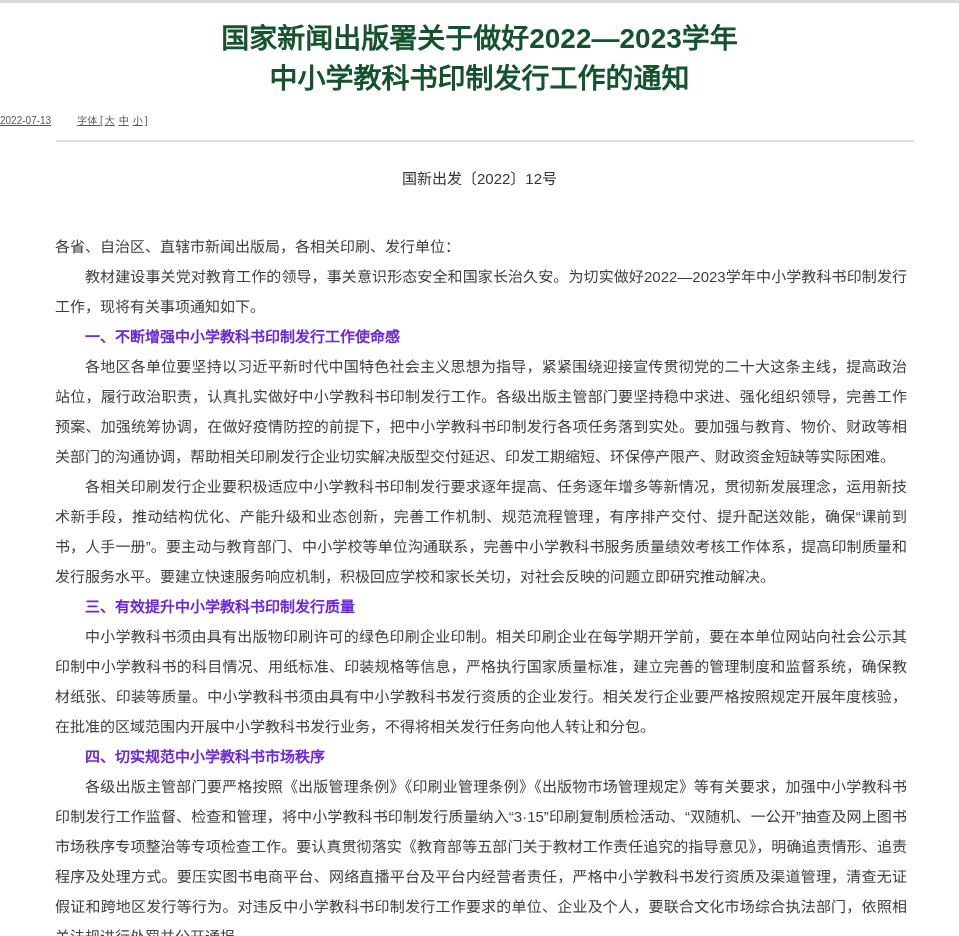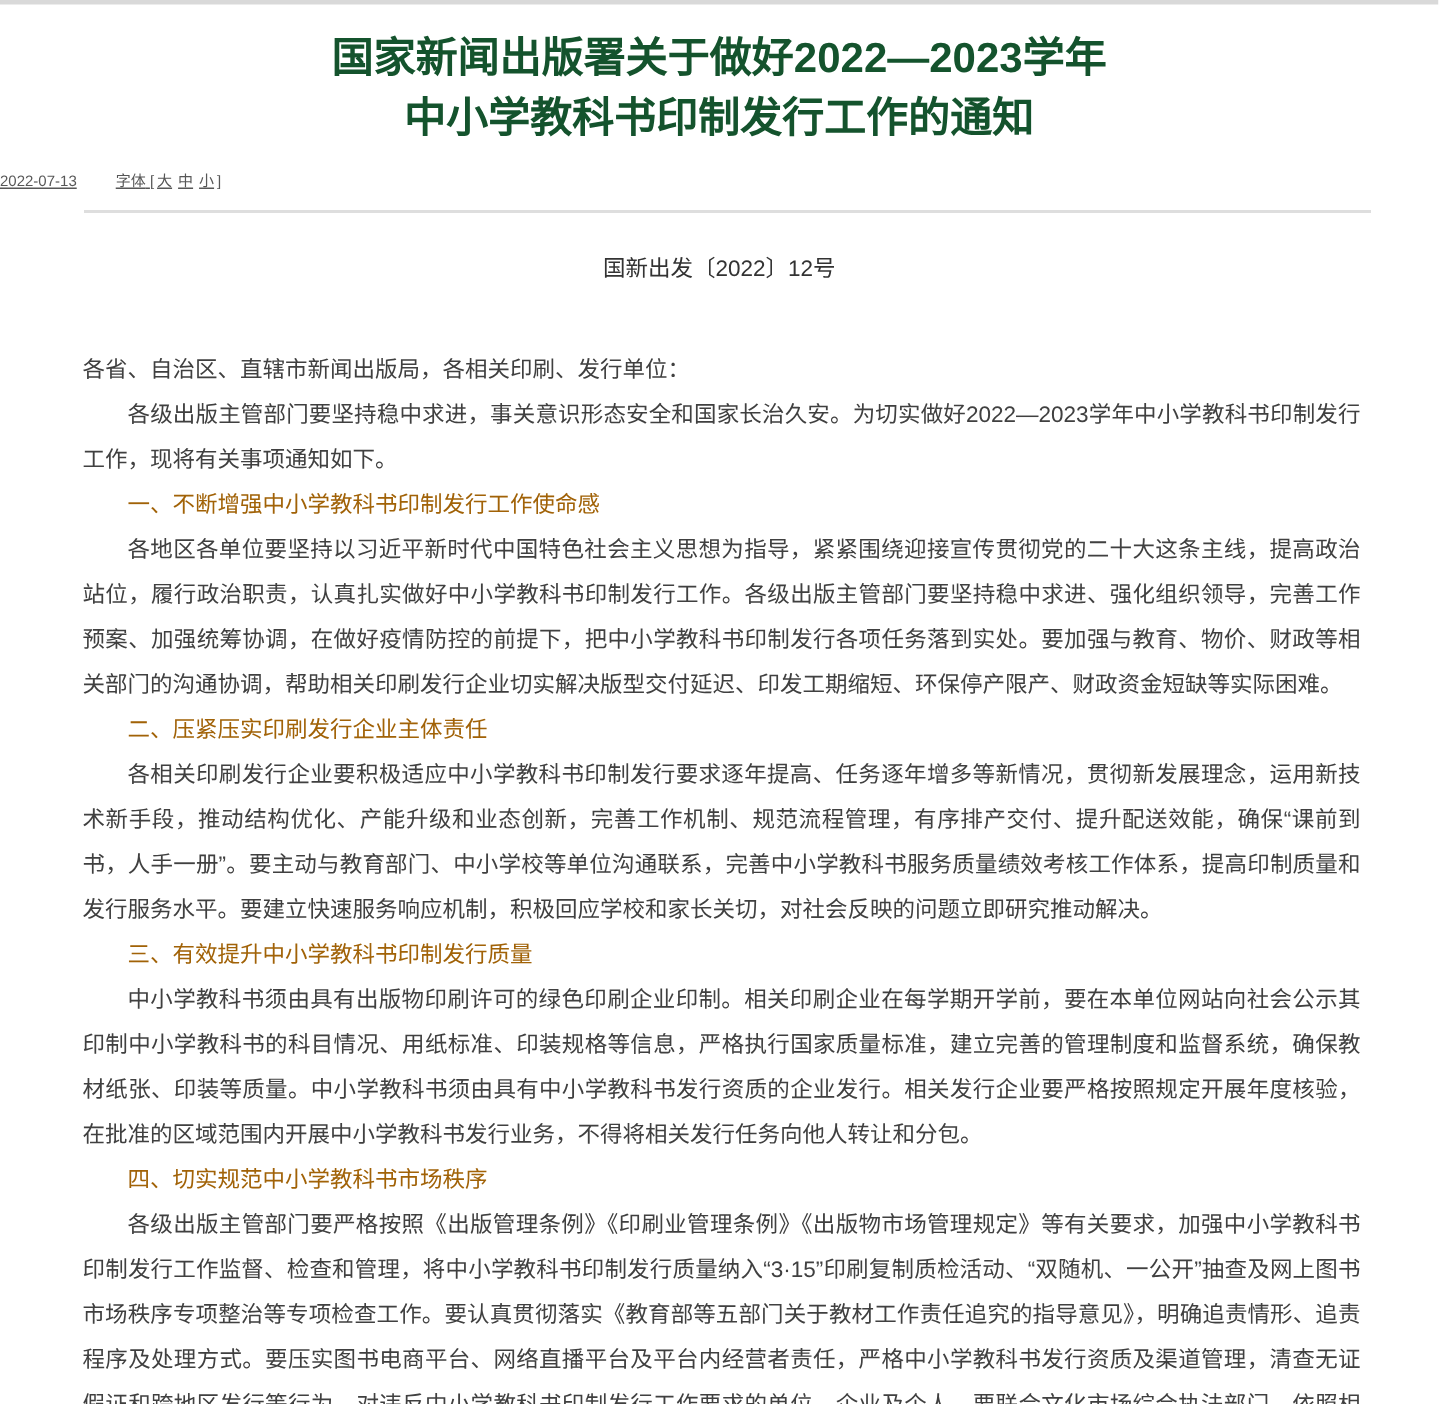--- a/index.html
+++ b/index.html
@@ -57,22 +57,22 @@
     color: #404040;
   }
   .content p {
     margin: 0;
     padding: 0;
     text-indent: 2em;
     text-align: justify;
   }
   .content p.salutation { text-indent: 0; margin-top: 44px; }
   .content p.heading {
-    font-weight: 400;
-    color: #a16207;
+    font-weight: 700;
+    color: #6d28d9;
   }
 </style>
 </head>
 <body>
 
 <div class="topbar"></div>
 
 <h1 class="doc-title">
   <span>国家新闻出版署关于做好2022—2023学年</span><br>
   <span>中小学教科书印制发行工作的通知</span>
@@ -82,22 +82,21 @@
   <span>2022-07-13</span><span class="sep"></span><span class="font-picker"><span>字体</span>
     <span>[</span><a>大</a><a>中</a><a>小</a><span>]</span></span>
 </div>
 
 <hr class="rule">
 
 <div class="doc-number">国新出发〔2022〕12号</div>
 
 <div class="content" id="document-body">
     <p class="salutation">各省、自治区、直辖市新闻出版局，各相关印刷、发行单位：</p>
-    <p class="body">各级出版主管部门要坚持稳中求进，事关意识形态安全和国家长治久安。为切实做好2022—2023学年中小学教科书印制发行工作，现将有关事项通知如下。</p>
+    <p class="body">教材建设事关党对教育工作的领导，事关意识形态安全和国家长治久安。为切实做好2022—2023学年中小学教科书印制发行工作，现将有关事项通知如下。</p>
     <p class="heading">一、不断增强中小学教科书印制发行工作使命感</p>
     <p class="body">各地区各单位要坚持以习近平新时代中国特色社会主义思想为指导，紧紧围绕迎接宣传贯彻党的二十大这条主线，提高政治站位，履行政治职责，认真扎实做好中小学教科书印制发行工作。各级出版主管部门要坚持稳中求进、强化组织领导，完善工作预案、加强统筹协调，在做好疫情防控的前提下，把中小学教科书印制发行各项任务落到实处。要加强与教育、物价、财政等相关部门的沟通协调，帮助相关印刷发行企业切实解决版型交付延迟、印发工期缩短、环保停产限产、财政资金短缺等实际困难。</p>
-    <p class="heading">二、压紧压实印刷发行企业主体责任</p>
     <p class="body">各相关印刷发行企业要积极适应中小学教科书印制发行要求逐年提高、任务逐年增多等新情况，贯彻新发展理念，运用新技术新手段，推动结构优化、产能升级和业态创新，完善工作机制、规范流程管理，有序排产交付、提升配送效能，确保“课前到书，人手一册”。要主动与教育部门、中小学校等单位沟通联系，完善中小学教科书服务质量绩效考核工作体系，提高印制质量和发行服务水平。要建立快速服务响应机制，积极回应学校和家长关切，对社会反映的问题立即研究推动解决。</p>
     <p class="heading">三、有效提升中小学教科书印制发行质量</p>
     <p class="body">中小学教科书须由具有出版物印刷许可的绿色印刷企业印制。相关印刷企业在每学期开学前，要在本单位网站向社会公示其印制中小学教科书的科目情况、用纸标准、印装规格等信息，严格执行国家质量标准，建立完善的管理制度和监督系统，确保教材纸张、印装等质量。中小学教科书须由具有中小学教科书发行资质的企业发行。相关发行企业要严格按照规定开展年度核验，在批准的区域范围内开展中小学教科书发行业务，不得将相关发行任务向他人转让和分包。</p>
     <p class="heading">四、切实规范中小学教科书市场秩序</p>
     <p class="body">各级出版主管部门要严格按照《出版管理条例》《印刷业管理条例》《出版物市场管理规定》等有关要求，加强中小学教科书印制发行工作监督、检查和管理，将中小学教科书印制发行质量纳入“3·15”印刷复制质检活动、“双随机、一公开”抽查及网上图书市场秩序专项整治等专项检查工作。要认真贯彻落实《教育部等五部门关于教材工作责任追究的指导意见》，明确追责情形、追责程序及处理方式。要压实图书电商平台、网络直播平台及平台内经营者责任，严格中小学教科书发行资质及渠道管理，清查无证假证和跨地区发行等行为。对违反中小学教科书印制发行工作要求的单位、企业及个人，要联合文化市场综合执法部门，依照相关法规进行处罚并公开通报。</p>
   </div>
 
 </body></html>

